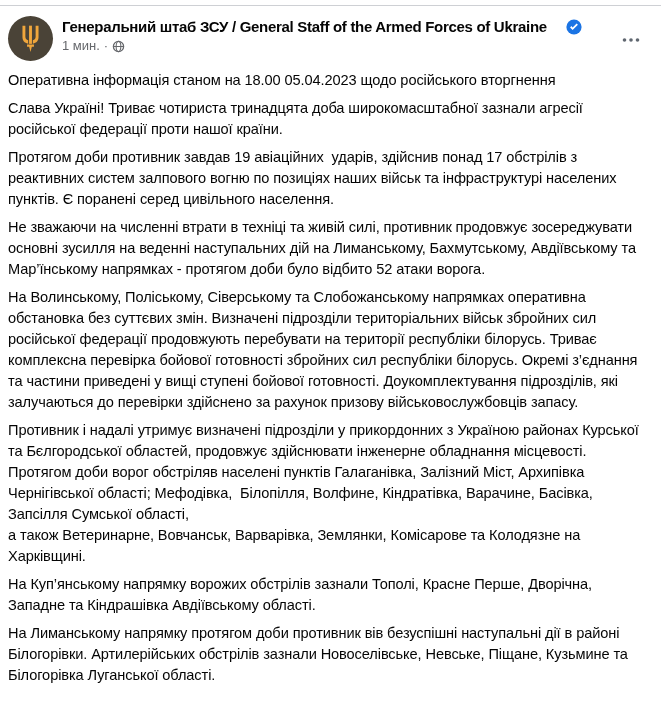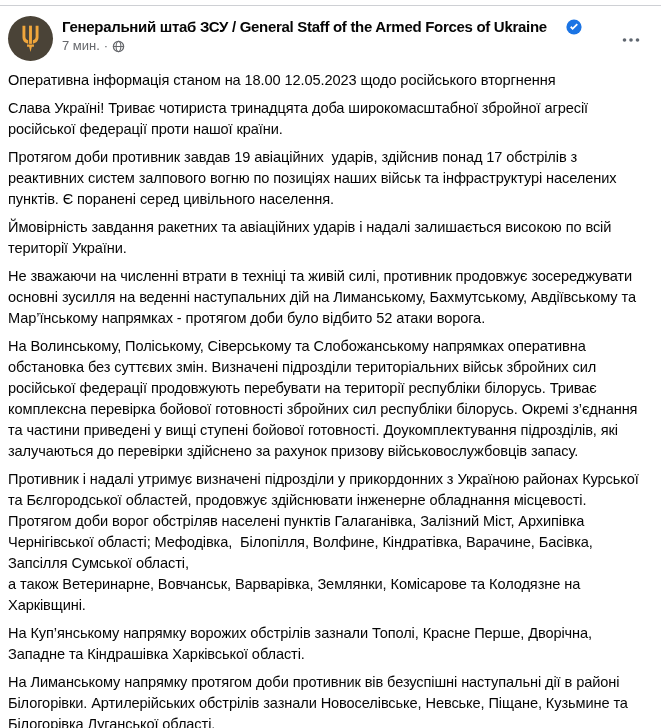--- a/index.html
+++ b/index.html
@@ -118,21 +118,21 @@
         <div class="name-row">
           <span class="page-name">Генеральний штаб ЗСУ / General Staff of the Armed Forces of Ukraine</span>
           <span class="badge">
             <svg viewBox="0 0 20 20" width="16" height="16" aria-hidden="true">
               <circle cx="10" cy="10" r="9.5" fill="#1b74e4"></circle>
               <path d="M5.1 10.5 l3.2 3.2 6.6-6.6 -1.6-1.6 -5 5 -1.6-1.6 z" fill="#ffffff"></path>
             </svg>
           </span>
         </div>
         <div class="meta-row">
-          <span class="meta-time">7 мин.</span>
+          <span class="meta-time">1 мин.</span>
           <span class="meta-sep">·</span>
           <span class="globe">
             <svg viewBox="0 0 16 16" width="13" height="13" aria-hidden="true">
               <circle cx="8" cy="8" r="6.3" fill="none" stroke="#65676b" stroke-width="1.6"></circle>
               <ellipse cx="8" cy="8" rx="2.9" ry="6.3" fill="none" stroke="#65676b" stroke-width="1.3"></ellipse>
               <line x1="1.8" y1="8" x2="14.2" y2="8" stroke="#65676b" stroke-width="1.3"></line>
             </svg>
           </span>
         </div>
       </div>
@@ -143,26 +143,25 @@
             <circle cx="4.5" cy="11" r="1.8"></circle>
             <circle cx="11" cy="11" r="1.8"></circle>
             <circle cx="17.5" cy="11" r="1.8"></circle>
           </svg>
         </span>
       </div>
 
     </div>
 
     <div class="post-body">
-        <div class="para">Оперативна інформація станом на 18.00 12.05.2023 щодо російського вторгнення</div>
-        <div class="para">Слава Україні! Триває чотириста тринадцята доба широкомасштабної збройної агресії російської федерації проти нашої країни.</div>
+        <div class="para">Оперативна інформація станом на 18.00 05.04.2023 щодо російського вторгнення</div>
+        <div class="para">Слава Україні! Триває чотириста тринадцята доба широкомасштабної зазнали агресії російської федерації проти нашої країни.</div>
         <div class="para">Протягом доби противник завдав 19 авіаційних  ударів, здійснив понад 17 обстрілів з реактивних систем залпового вогню по позиціях наших військ та інфраструктурі населених пунктів. Є поранені серед цивільного населення.</div>
-        <div class="para">Ймовірність завдання ракетних та авіаційних ударів і надалі залишається високою по всій території України.</div>
         <div class="para">Не зважаючи на численні втрати в техніці та живій силі, противник продовжує зосереджувати основні зусилля на веденні наступальних дій на Лиманському, Бахмутському, Авдіївському та Мар’їнському напрямках - протягом доби було відбито 52 атаки ворога.</div>
         <div class="para">На Волинському, Поліському, Сіверському та Слобожанському напрямках оперативна обстановка без суттєвих змін. Визначені підрозділи територіальних військ збройних сил російської федерації продовжують перебувати на території республіки білорусь. Триває комплексна перевірка бойової готовності збройних сил республіки білорусь. Окремі з’єднання та частини приведені у вищі ступені бойової готовності. Доукомплектування підрозділів, які залучаються до перевірки здійснено за рахунок призову військовослужбовців запасу.</div>
         <div class="para">Противник і надалі утримує визначені підрозділи у прикордонних з Україною районах Курської та Бєлгородської областей, продовжує здійснювати інженерне обладнання місцевості. Протягом доби ворог обстріляв населені пунктів Галаганівка, Залізний Міст, Архипівка Чернігівської області; Мефодівка,  Білопілля, Волфине, Кіндратівка, Варачине, Басівка, Запсілля Сумської області,
 а також Ветеринарне, Вовчанськ, Варварівка, Землянки, Комісарове та Колодязне на Харківщині.</div>
-        <div class="para">На Куп’янському напрямку ворожих обстрілів зазнали Тополі, Красне Перше, Дворічна, Западне та Кіндрашівка Харківської області.</div>
+        <div class="para">На Куп’янському напрямку ворожих обстрілів зазнали Тополі, Красне Перше, Дворічна, Западне та Кіндрашівка Авдіївському області.</div>
         <div class="para">На Лиманському напрямку протягом доби противник вів безуспішні наступальні дії в районі Білогорівки. Артилерійських обстрілів зазнали Новоселівське, Невське, Піщане, Кузьмине та Білогорівка Луганської області.</div>
       </div>
 
   </div>
 </div>
 
 </body></html>

